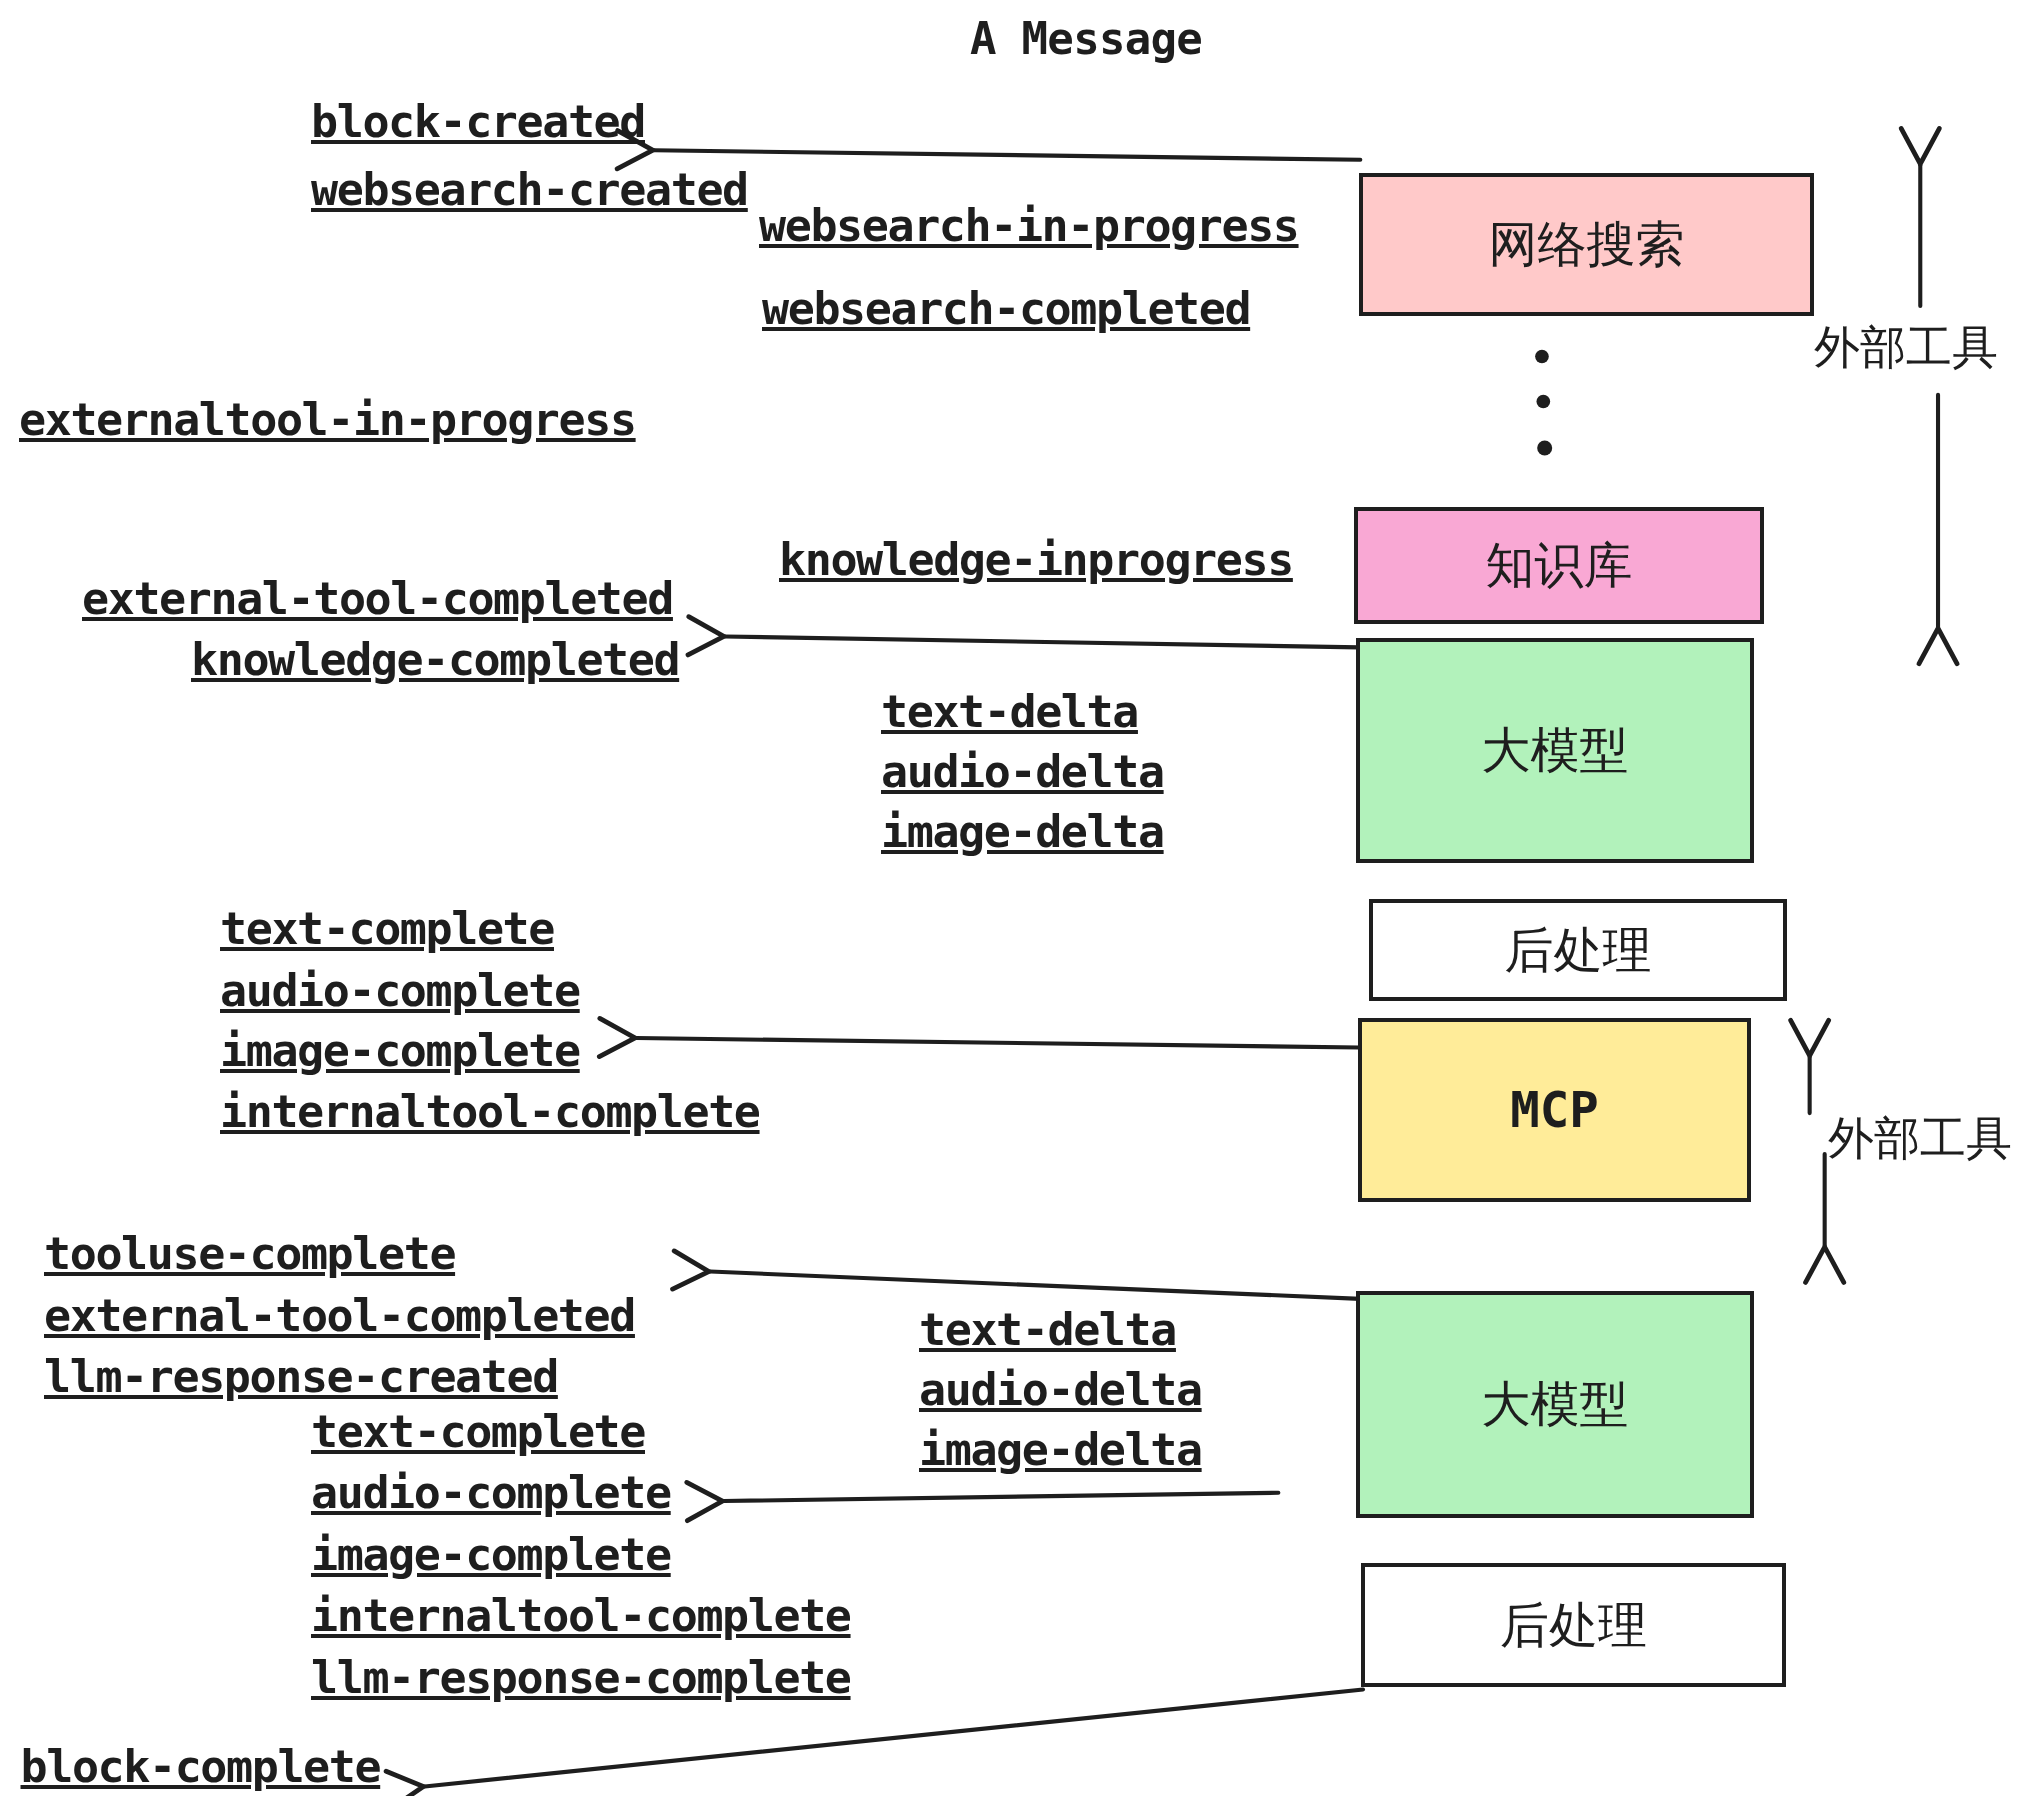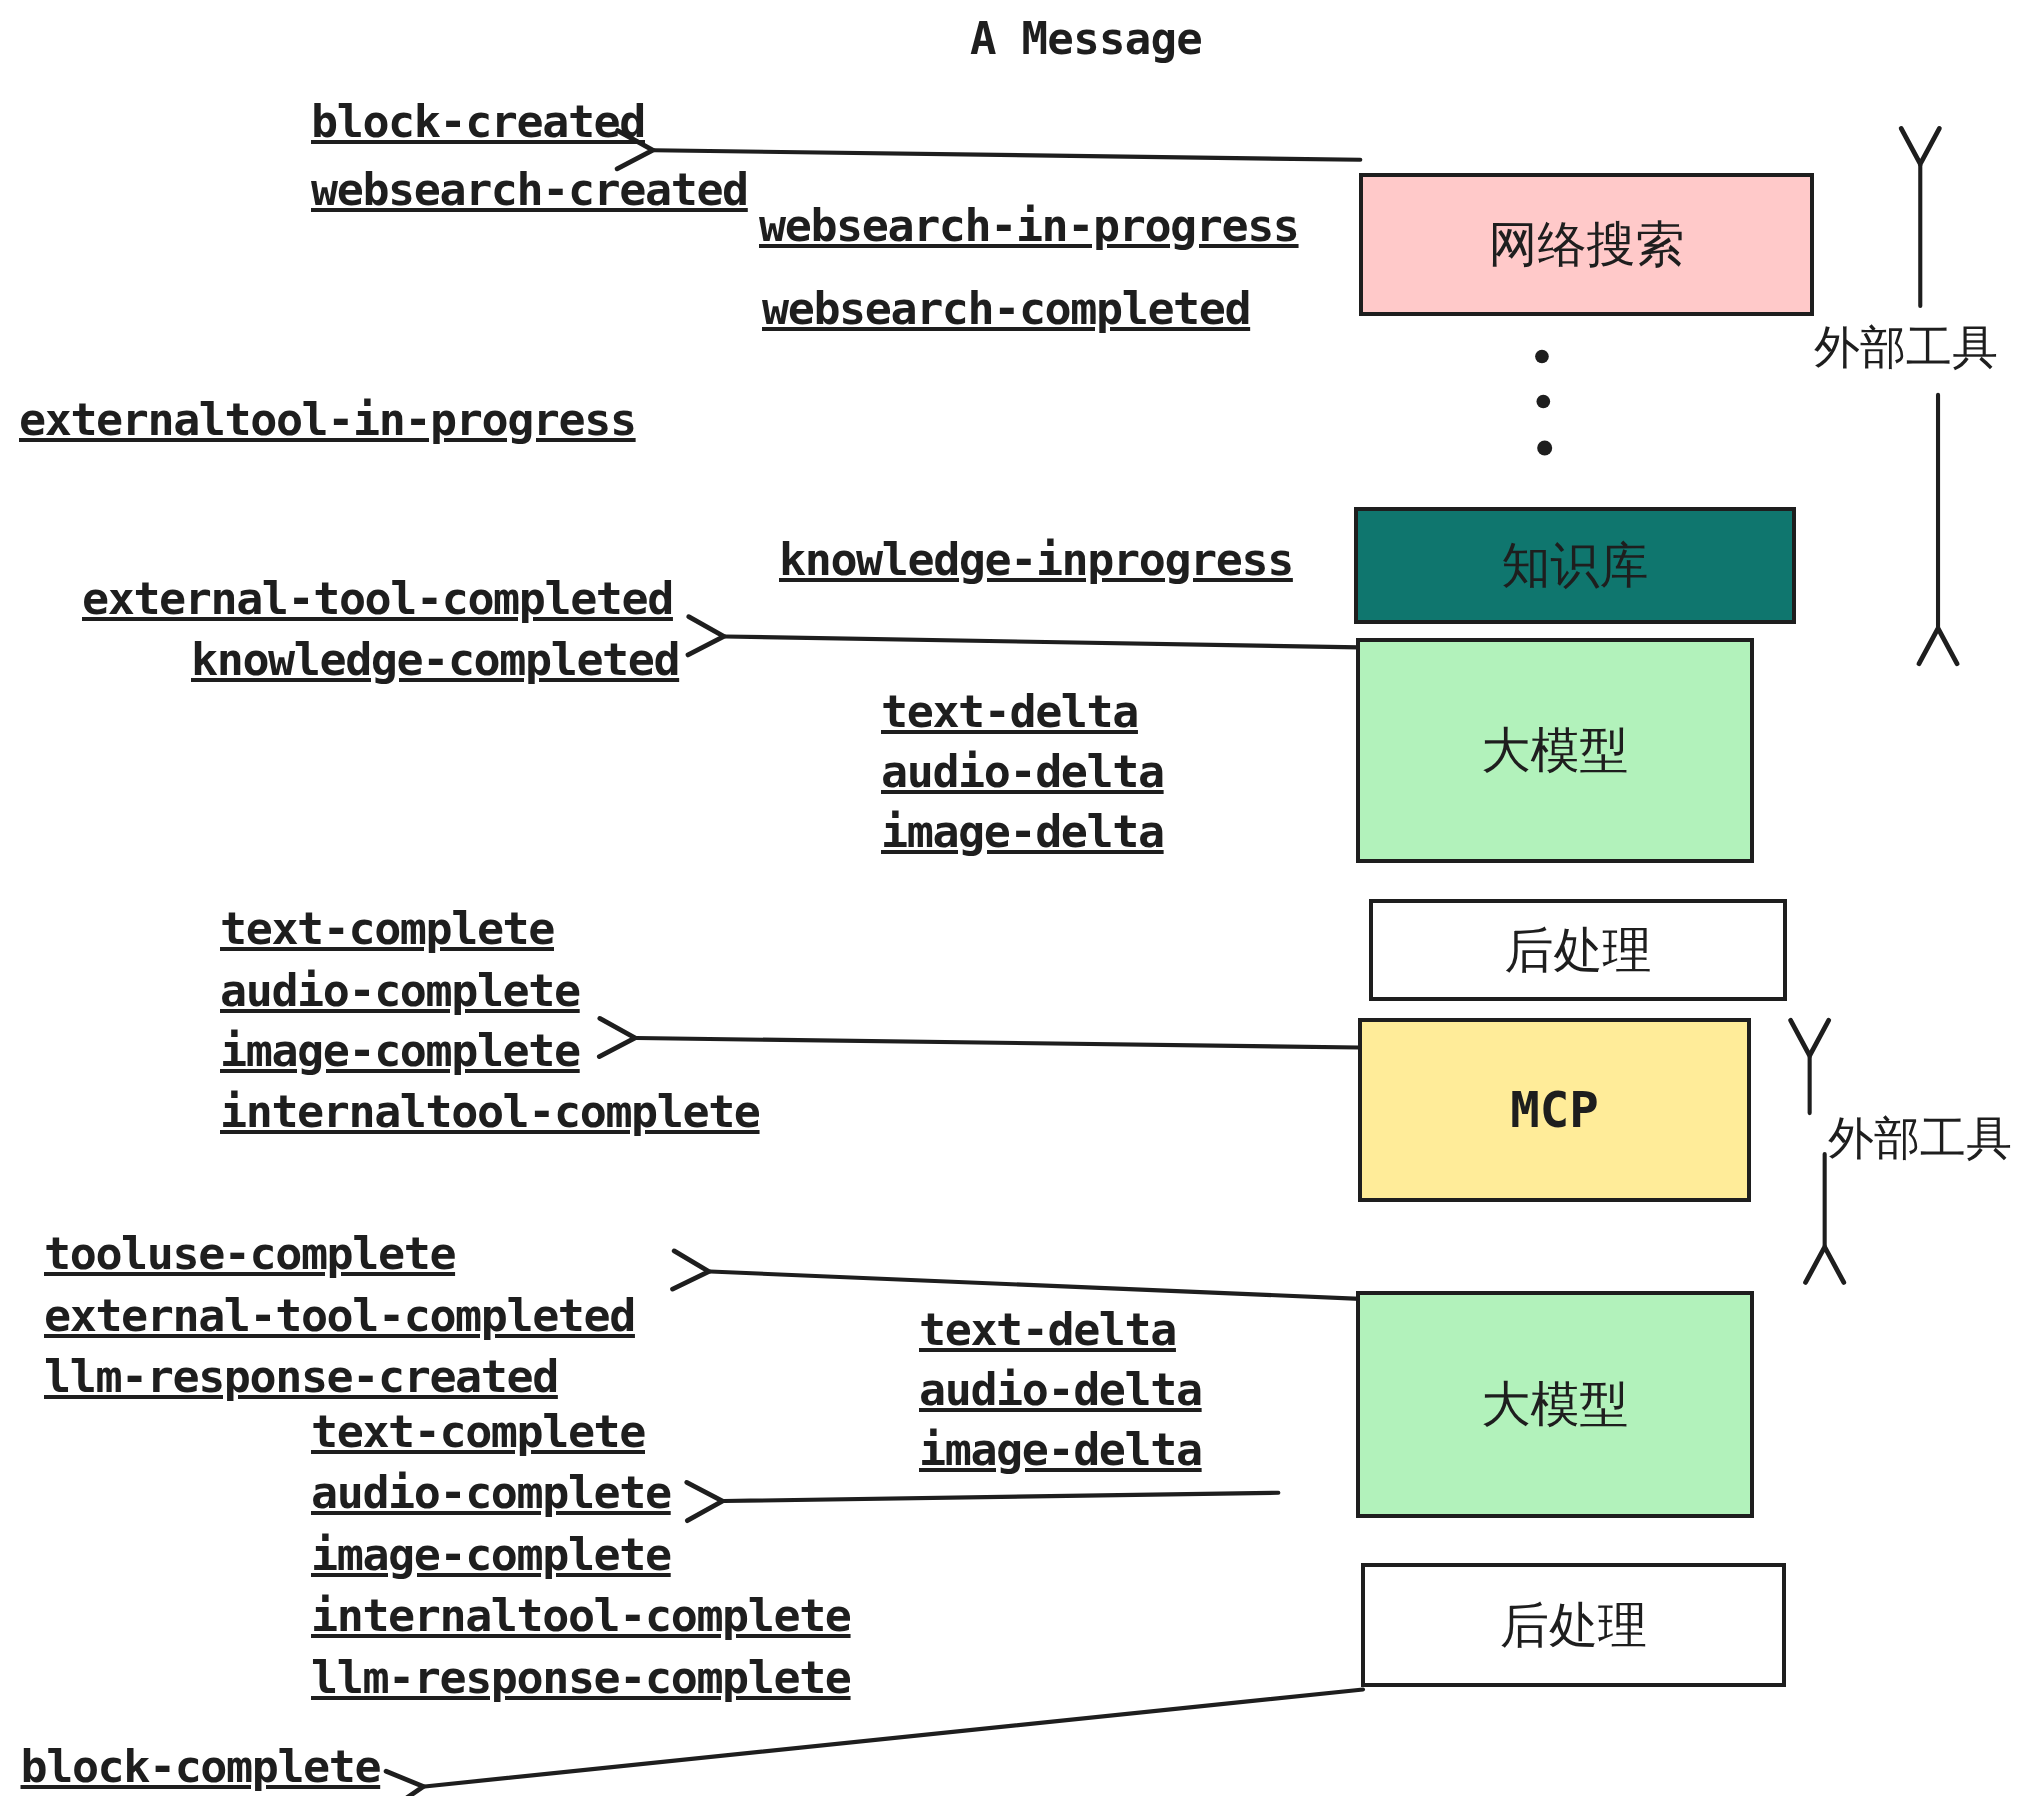--- a/index.html
+++ b/index.html
@@ -106,21 +106,21 @@
   <div class="ev" style="left:311px;  top:1468px;">audio-complete</div>
   <div class="ev" style="left:311px;  top:1530px;">image-complete</div>
   <div class="ev" style="left:311px;  top:1591px;">internaltool-complete</div>
   <div class="ev" style="left:311px;  top:1653px;">llm-response-complete</div>
 
   <div class="ev" style="left:20.5px;   top:1742px;">block-complete</div>
 
   <div class="box" style="left: 1359px; top: 173px; width: 455px; height: 143px; background: rgb(255, 201, 201);">
     <span>网络搜索</span>
   </div>
-  <div class="box" style="left: 1354px; top: 507px; width: 442px; height: 117px; background: #0f766e;">
+  <div class="box" style="left: 1354px; top: 507px; width: 410px; height: 117px; background: #f9a8d4;">
     <span>知识库</span>
   </div>
   <div class="box" style="left: 1356px; top: 638px; width: 398px; height: 225px; background: rgb(178, 242, 187);">
     <span>大模型</span>
   </div>
   <div class="box" style="left: 1369px; top: 899px; width: 418px; height: 102px; background: rgb(255, 255, 255);">
     <span>后处理</span>
   </div>
   <div class="box mono" style="left: 1358px; top: 1018px; width: 393px; height: 184px; background: rgb(255, 236, 153);">
     <span>MCP</span>

